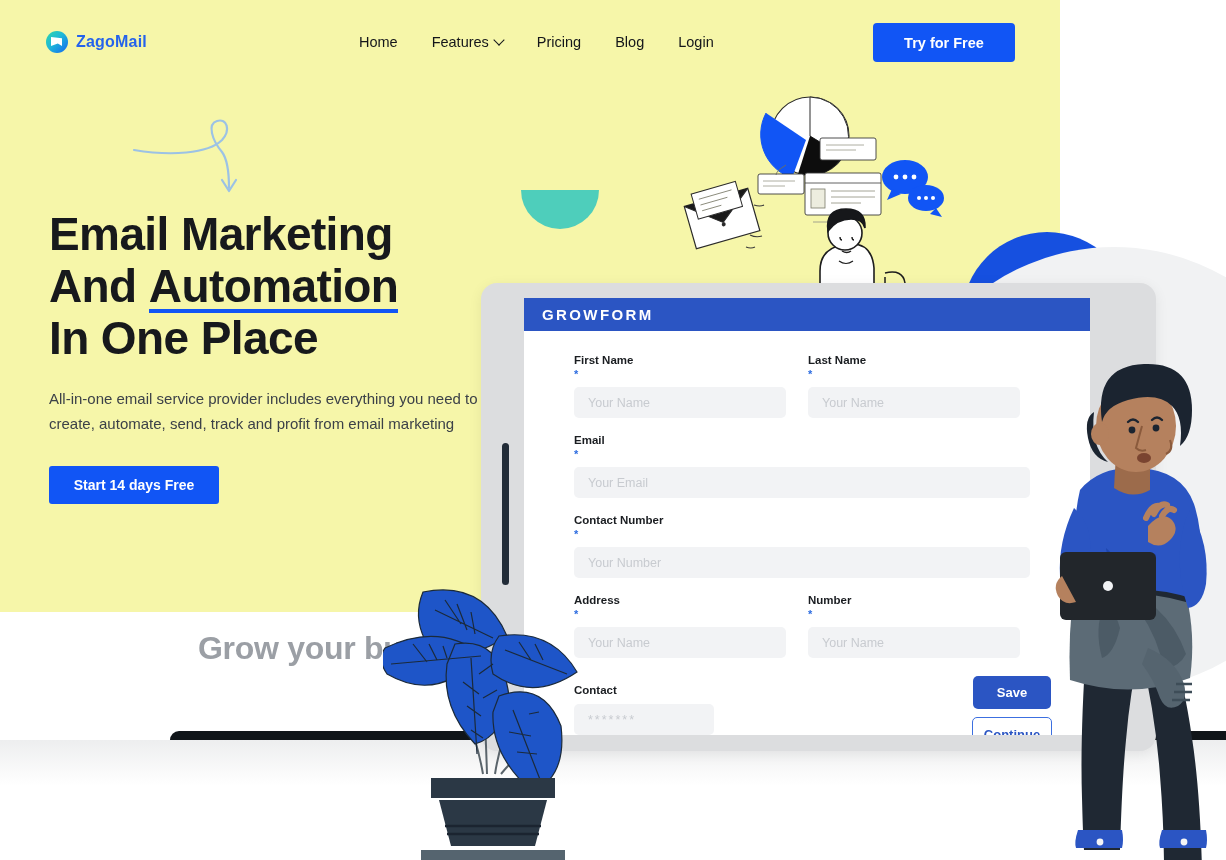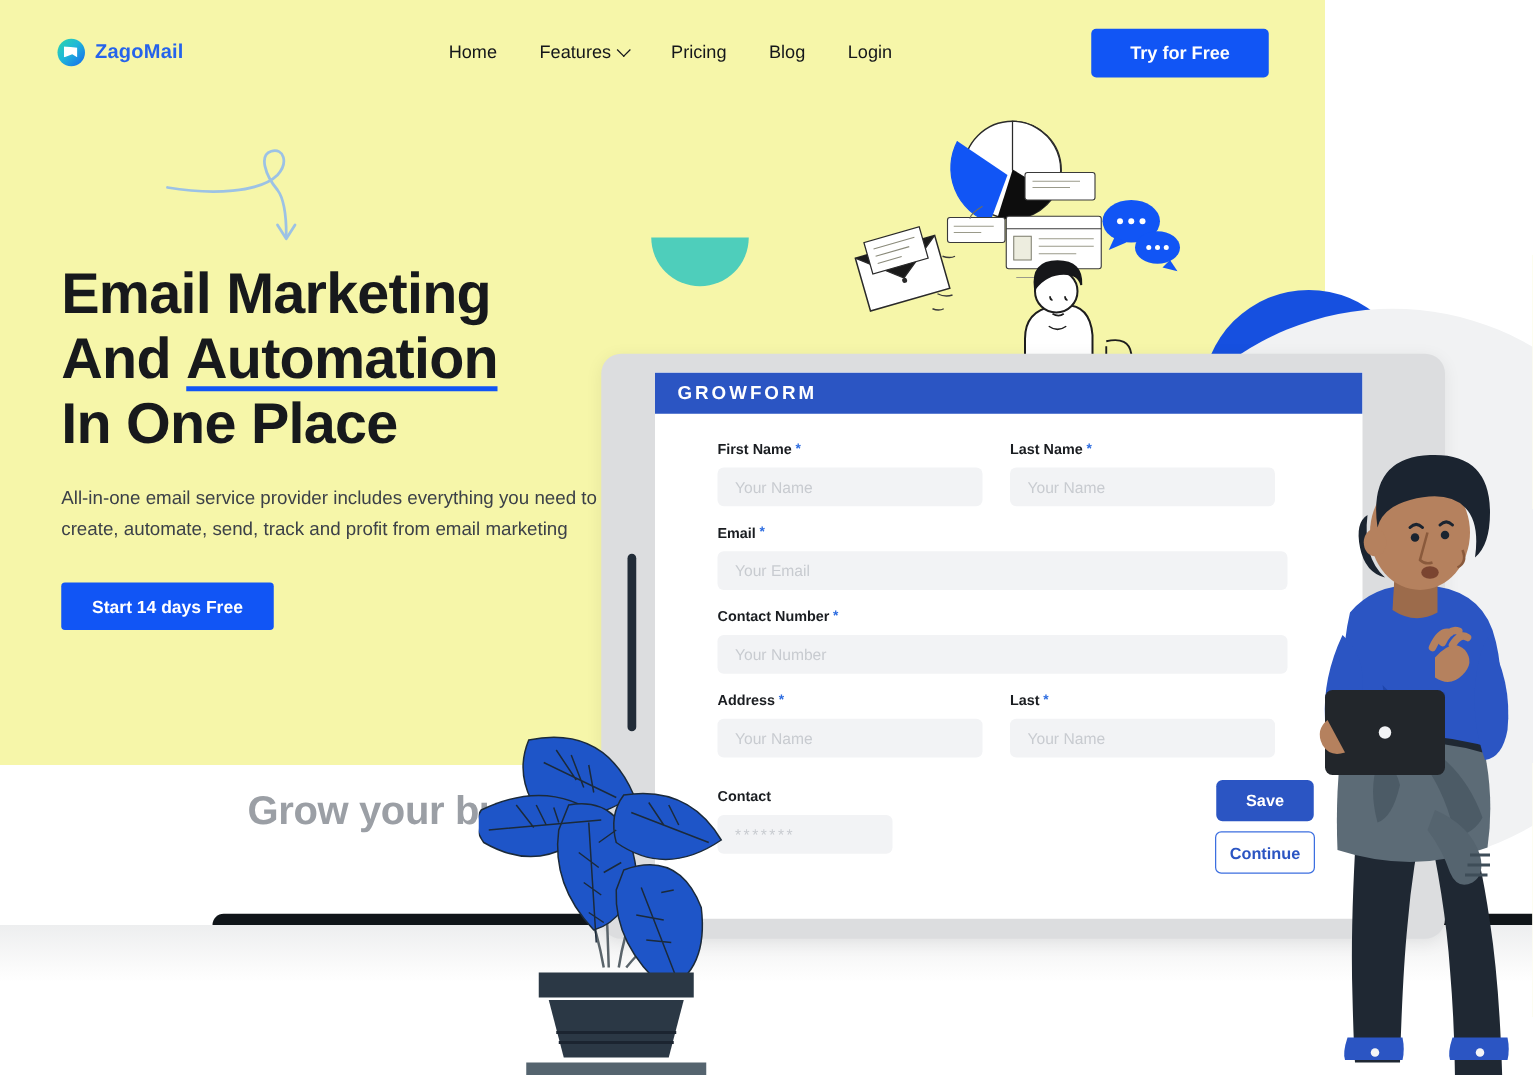--- a/index.html
+++ b/index.html
@@ -147,21 +147,21 @@
   .form-header-title {
     color: #fff; font-size: 15px; font-weight: 800; letter-spacing: 2.4px;
   }
   .form-body { padding: 23px 38px 0 50px; }
   .form-row { display: flex; gap: 22px; }
   .field { margin-bottom: 16px; }
   .field.half { width: 212px; }
   .field.full { width: 456px; }
   .field-label {
     font-size: 11.5px; font-weight: 700; color: #1A1D21; margin-bottom: 8px;
-    display: flex; align-items: flex-start; gap: 3px;
+    display: flex; align-items: flex-start; gap: 3px; flex-direction: column;
   }
   .req { color: #2B6BE0; font-size: 11px; line-height: 10px; }
   .field-input {
     width: 100%; height: 31px; background: #F2F3F5; border: none; border-radius: 5px;
     padding: 0 14px; font-size: 12.5px; color: #C8CBD0; font-family: inherit;
   }
   .field-input::placeholder { color: #C8CBD0; }
   .field-input.pw { letter-spacing: 2px; color: #C8CBD0; }
   .field-input.pw::placeholder { letter-spacing: 2px; }
 
@@ -342,21 +342,21 @@
       <div class="form-row">
         <div class="field half">
           <div class="field-label">
             <span>Address</span>
             <span class="req">*</span>
           </div>
           <input class="field-input" value="" placeholder="Your Name" style="">
         </div>
         <div class="field half">
           <div class="field-label">
-            <span>Last</span>
+            <span>Number</span>
             <span class="req">*</span>
           </div>
           <input class="field-input" value="" placeholder="Your Name" style="">
         </div>
       </div>
 
       <div class="pw-row">
         <div class="field half">
           <div class="field-label">
             <span>Contact</span>

